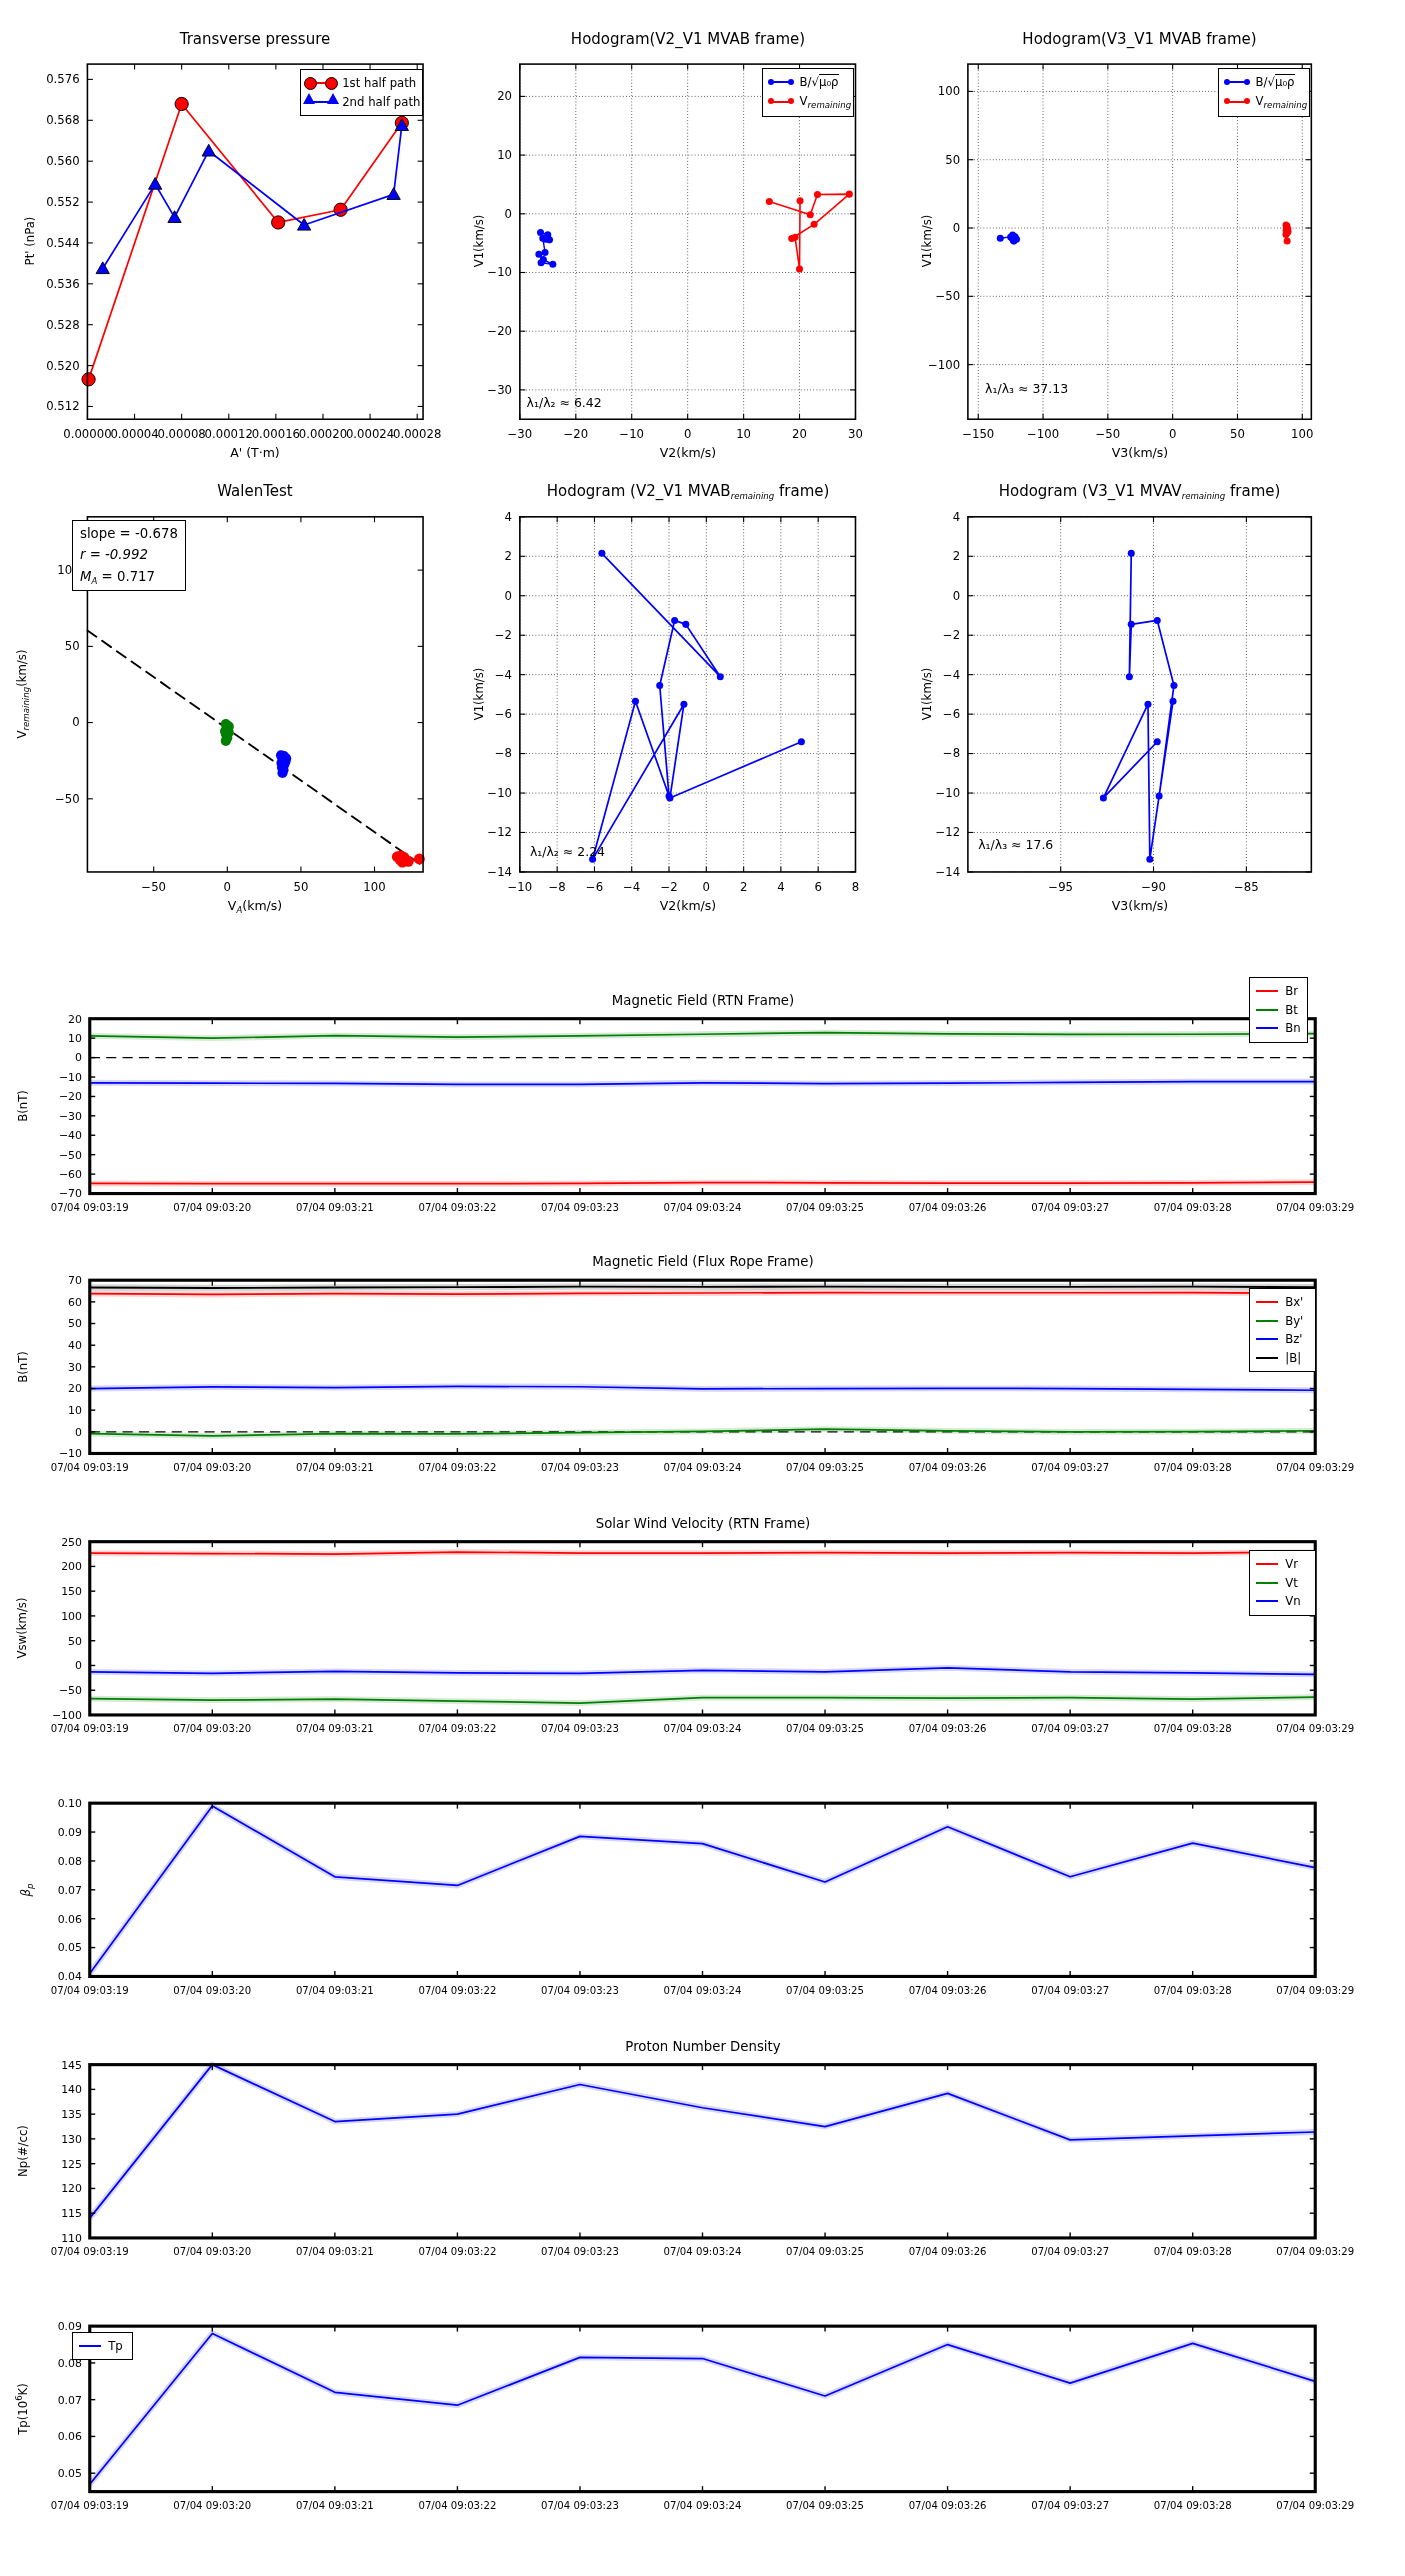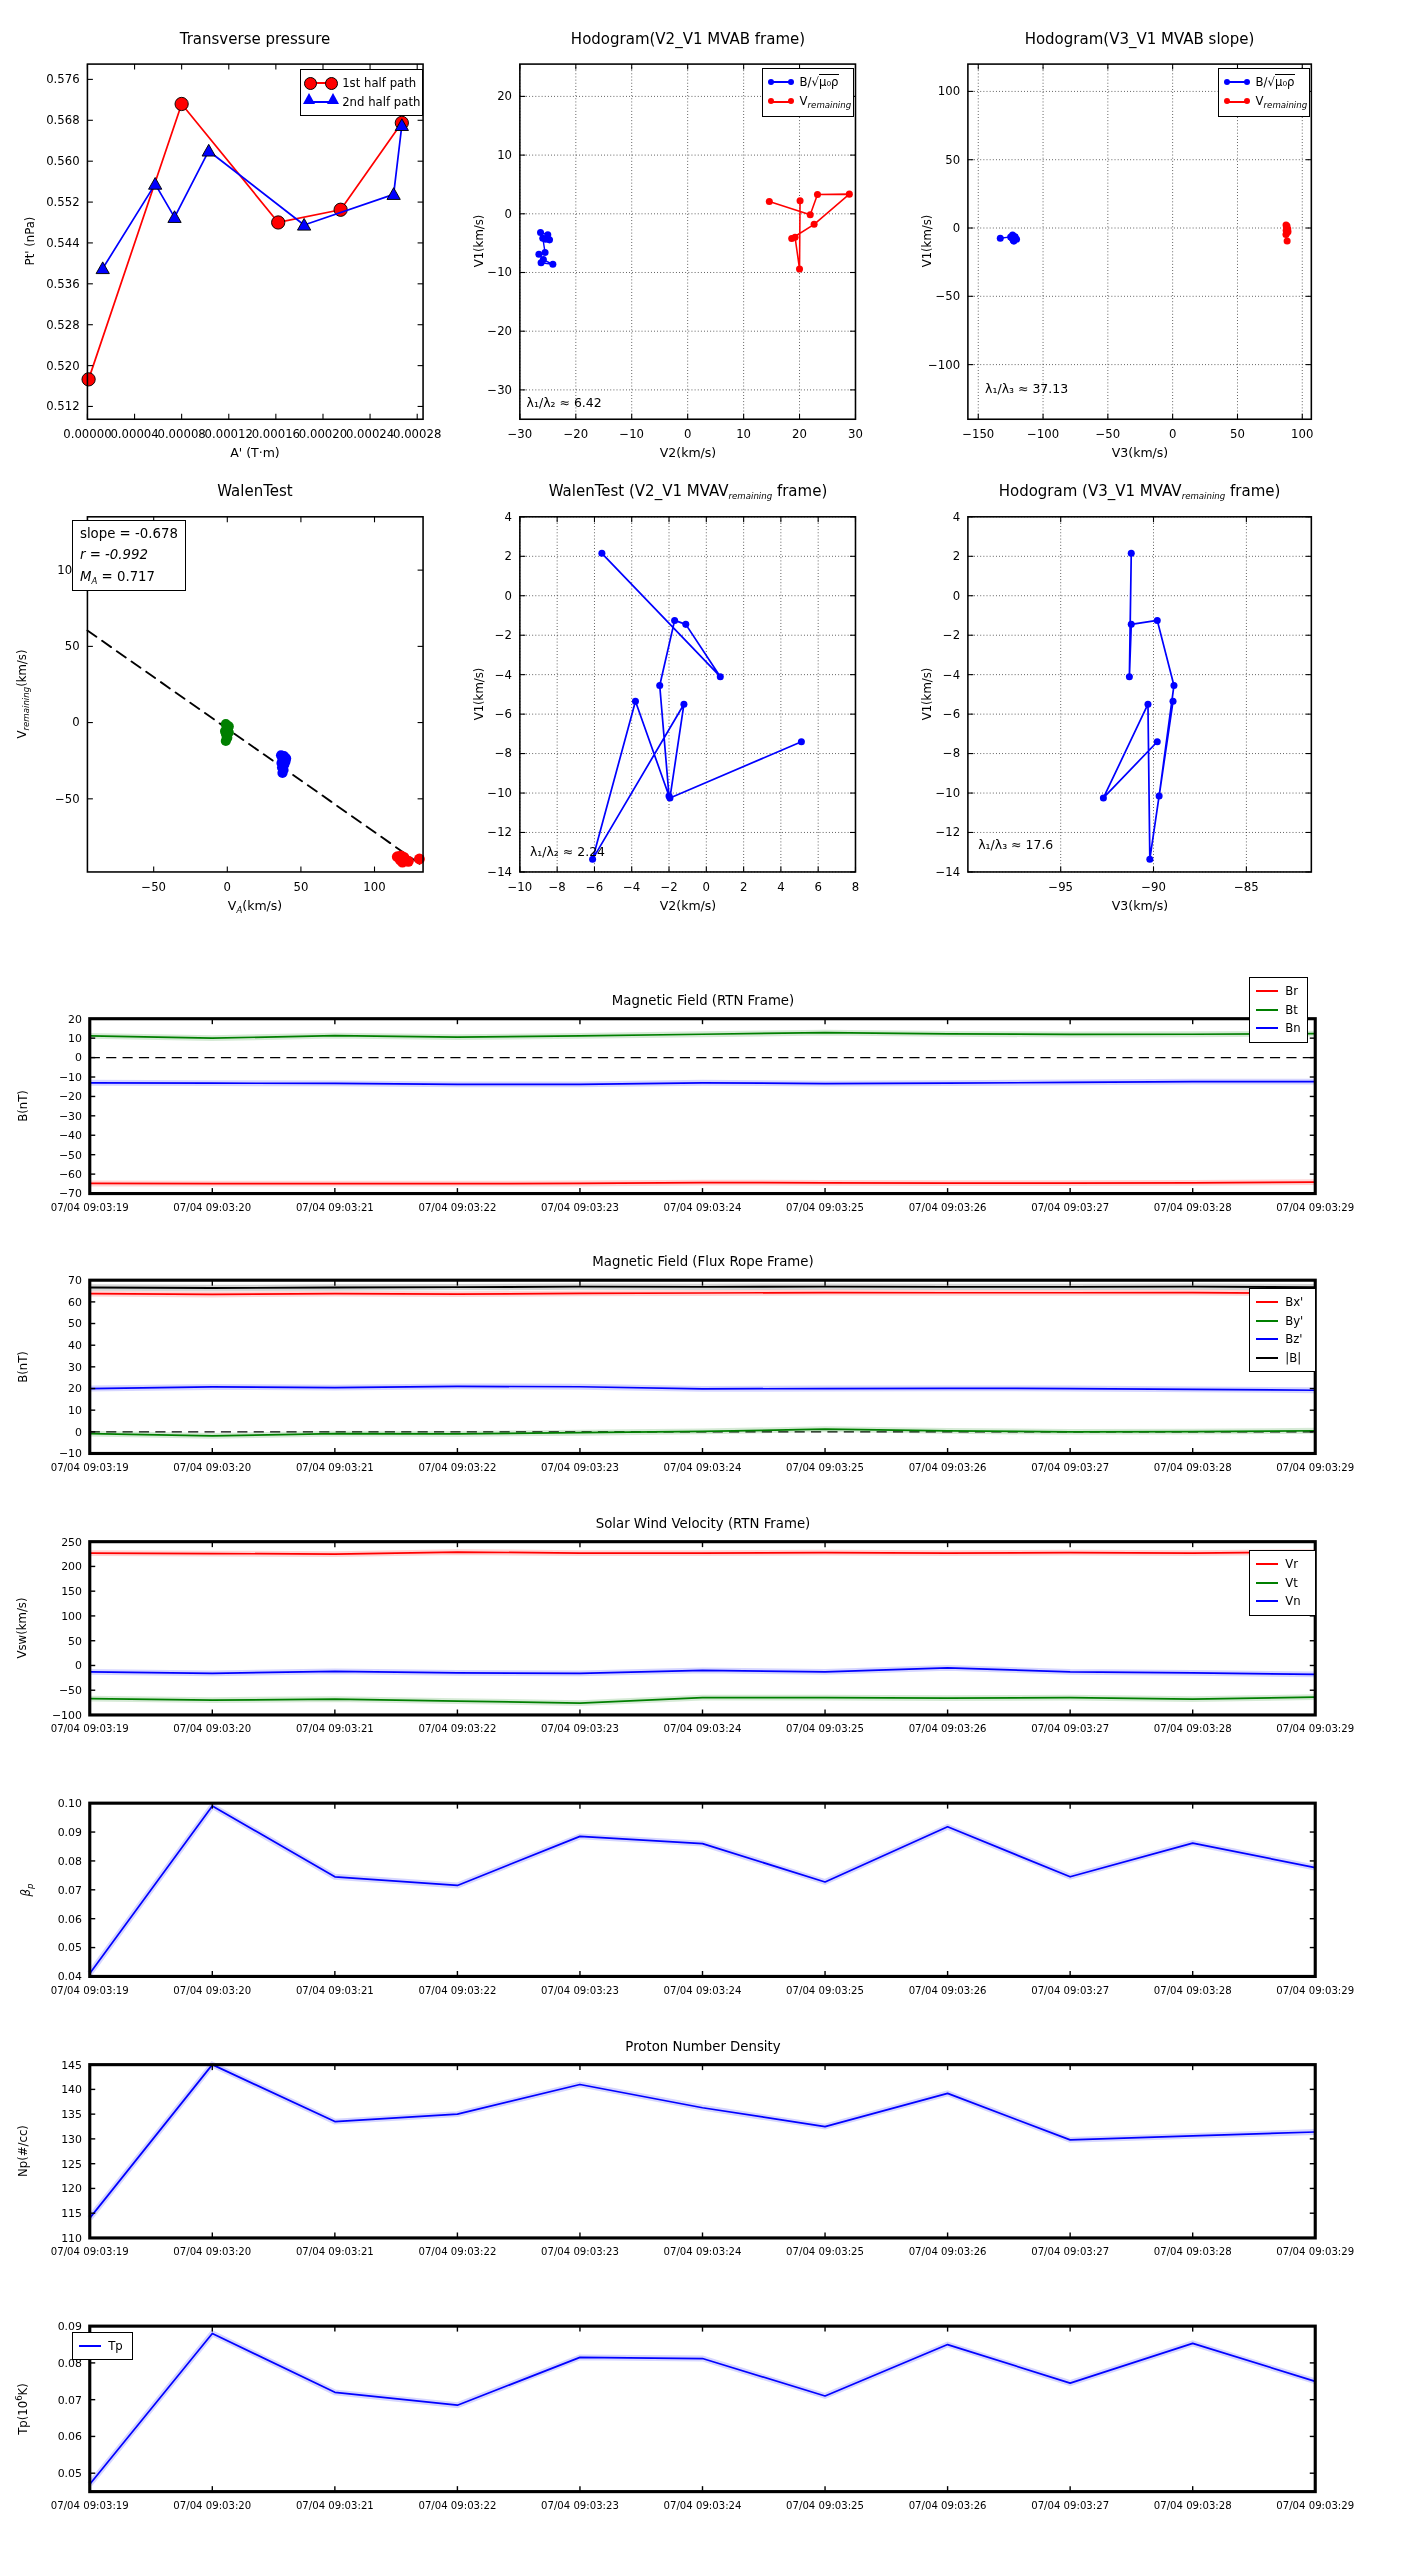--- a/index.html
+++ b/index.html
@@ -854,24 +854,24 @@
         <line x1="1685.0" y1="3027.1" x2="1678.0" y2="3027.1" stroke="#000" stroke-width="1.8"></line>
         <text x="105" y="3032.1" text-anchor="end" font-size="14">0.08</text>
         <line x1="115.0" y1="2980.0" x2="122.0" y2="2980.0" stroke="#000" stroke-width="1.8"></line>
         <line x1="1685.0" y1="2980.0" x2="1678.0" y2="2980.0" stroke="#000" stroke-width="1.8"></line>
         <text x="105" y="2985.0" text-anchor="end" font-size="14">0.09</text>
       </g>
     </svg>
 
   <div class="abs title" style="left:87px;top:30px;width:336px">Transverse pressure</div>
   <div class="abs title" style="left:520px;top:30px;width:336px">Hodogram(V2_V1 MVAB frame)</div>
-  <div class="abs title" style="left:968px;top:30px;width:343px">Hodogram(V3_V1 MVAB slope)</div>
+  <div class="abs title" style="left:968px;top:30px;width:343px">Hodogram(V3_V1 MVAB frame)</div>
   <div class="abs title" style="left:87px;top:482px;width:336px">WalenTest</div>
   <div class="abs title" style="left:520px;top:482px;width:336px">
-    <span>WalenTest (V2_V1 MVAV</span><span class="sb">remaining</span><span> frame)</span>
+    <span>Hodogram (V2_V1 MVAB</span><span class="sb">remaining</span><span> frame)</span>
   </div>
   <div class="abs title" style="left:968px;top:482px;width:343px">
     <span>Hodogram (V3_V1 MVAV</span><span class="sb">remaining</span><span> frame)</span>
   </div>
   <div class="abs title ts-title" style="left:90px;top:993px;width:1226px">Magnetic Field (RTN Frame)</div>
   <div class="abs title ts-title" style="left:90px;top:1254px;width:1226px">Magnetic Field (Flux Rope Frame)</div>
   <div class="abs title ts-title" style="left:90px;top:1516px;width:1226px">Solar Wind Velocity (RTN Frame)</div>
   <div class="abs title ts-title" style="left:90px;top:2039px;width:1226px">Proton Number Density</div>
 
   <div class="abs ylab" style="left:30px;top:241px">Pt' (nPa)</div>

